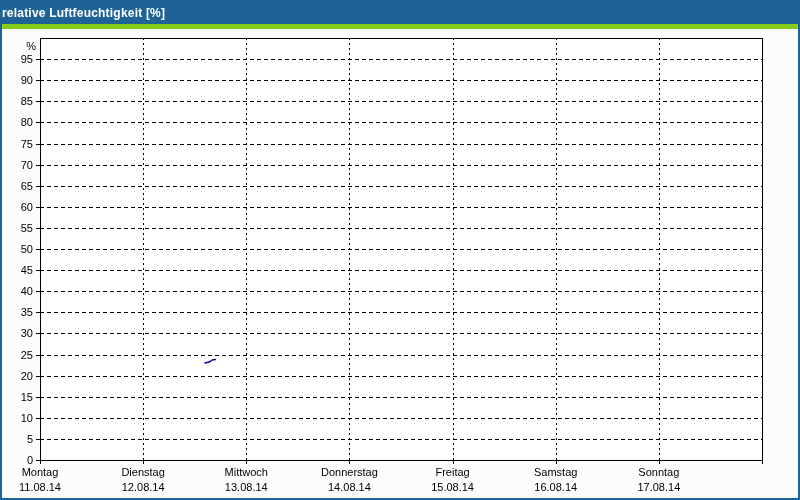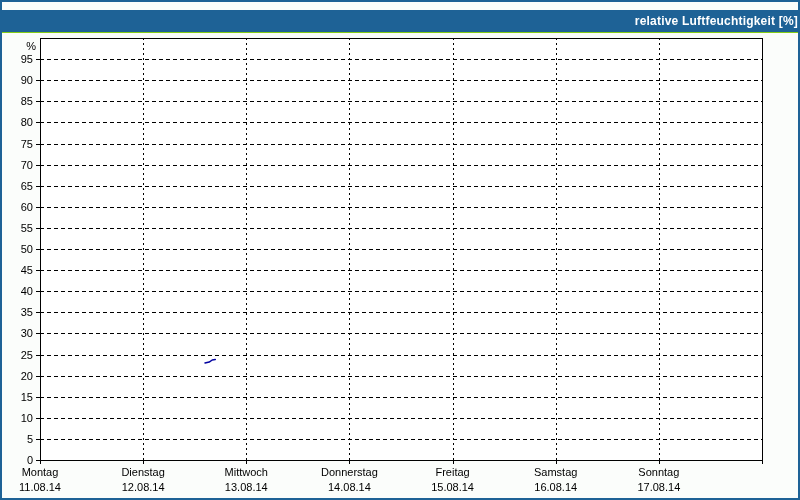--- a/index.html
+++ b/index.html
@@ -8,28 +8,28 @@
     width: 800px;
     height: 500px;
     box-sizing: border-box;
     border: 2px solid #1e6296;
     background: #fbfdfb;
     font-family: "Liberation Sans", "DejaVu Sans", sans-serif;
     overflow: hidden;
   }
   #title-bar {
     position: absolute;
-    left: 0; top: 8px;
+    left: 0; top: 0;
     width: 100%;
     height: 22px;
     background: #1e6296;
-    border-bottom: 1px solid #84cc16;
+    border-bottom: 5px solid #84cc16;
     display: flex;
     align-items: center;
-    justify-content: flex-end;
+    justify-content: flex-start;
   }
   #title-bar .title-text {
     color: #ffffff;
     font-size: 12px;
     font-weight: bold;
     letter-spacing: 0.2px;
     white-space: nowrap;
   }
   #plot-svg {
     position: absolute;

